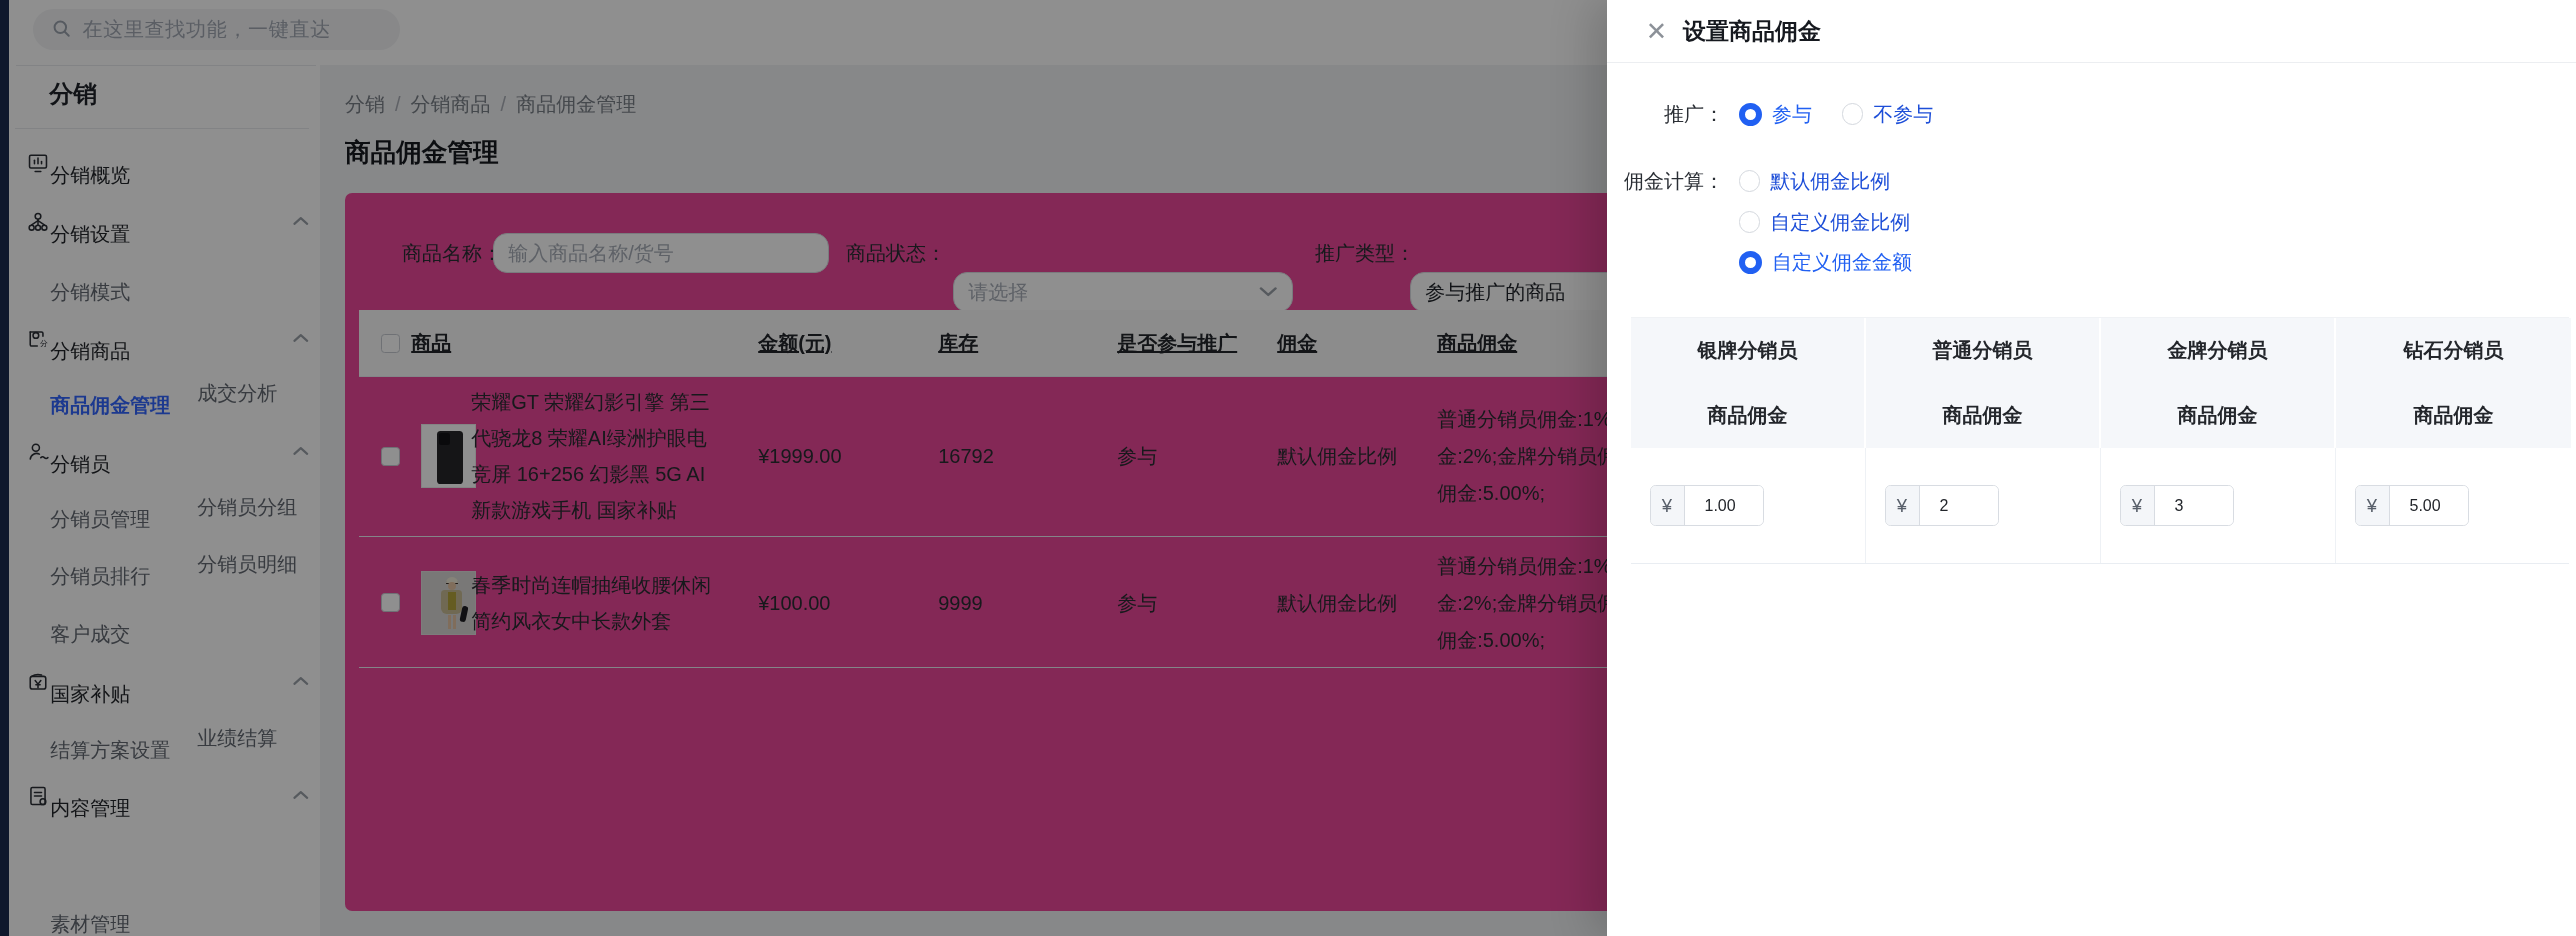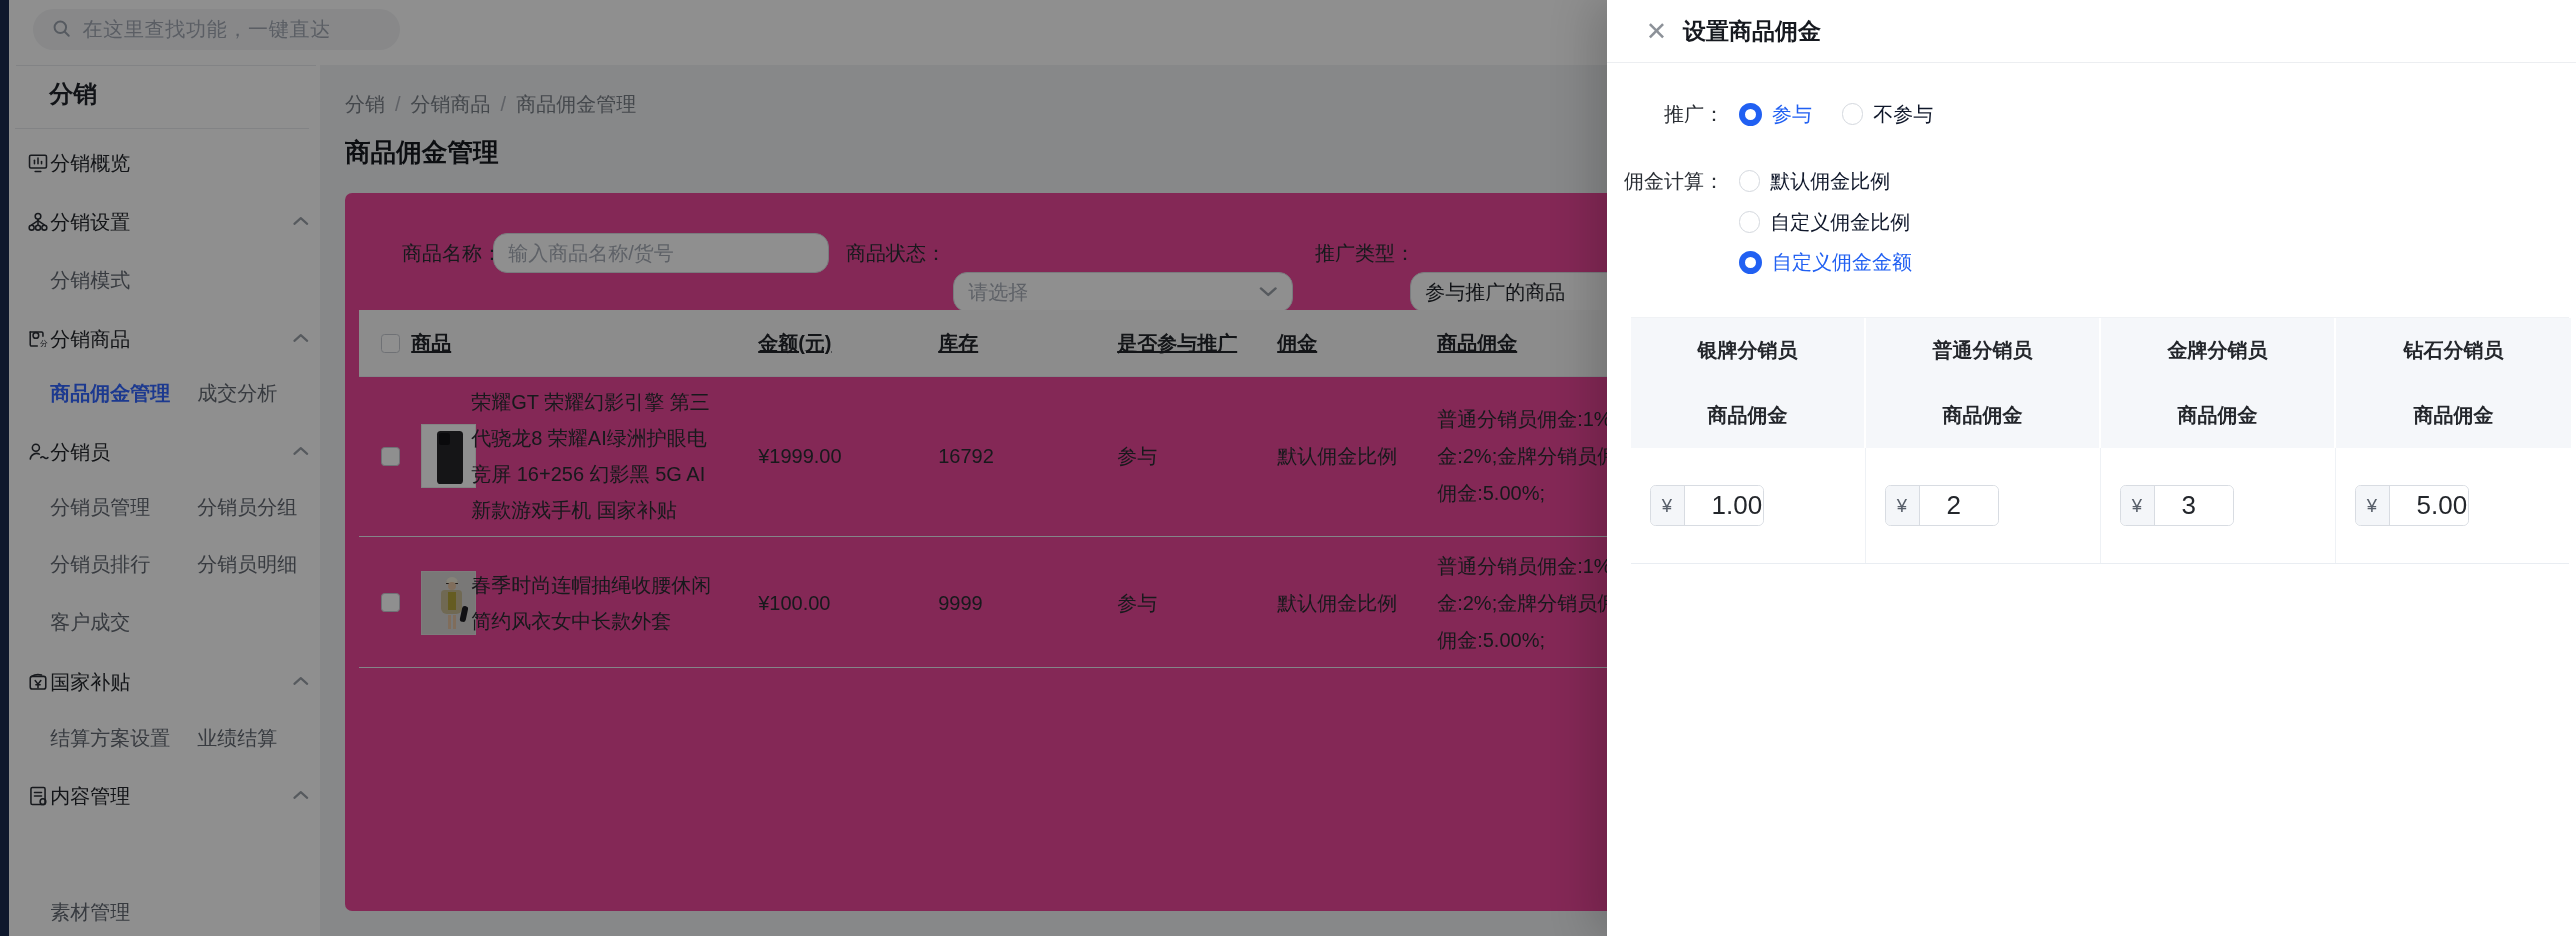--- a/index.html
+++ b/index.html
@@ -16,21 +16,21 @@
   .search-pill svg { width:21.3px; height:21.3px; margin-right:10px; }
   .search-pill .ph { font-size:20px; color:#a2a8b3; letter-spacing:0.7px; white-space:nowrap; }
 
   
   .sidebar { position:absolute; left:9.2px; top:65px; width:311px; height:871px; background:#fff; }
   .sidebar .top-sep { position:absolute; left:6.4px; right:4.3px; top:0; height:0.7px; background:#e8eaee; }
   .sb-title { position:absolute; left:40px; top:12.8px; font-size:24px; font-weight:bold; color:#1f2329; }
   .sb-divider { position:absolute; left:5.7px; right:11.4px; top:63px; height:0.7px; background:#e8eaee; }
   .sb-row { position:absolute; left:0; width:311px; height:40px; }
   .sb-row .ico { position:absolute; left:17px; top:7.8px; width:24px; height:24px; }
-  .sb-row .lbl { position:absolute; left:41px; top:0; line-height:40px; font-size:20px; color:#23262b; white-space:nowrap; }
+  .sb-row .lbl { position:absolute; left:41px; top:12px; line-height:40px; font-size:20px; color:#23262b; white-space:nowrap; }
   .sb-row .lbl2 { position:absolute; left:188px; top:0; line-height:40px; font-size:20px; color:#646a73; white-space:nowrap; }
   .sb-row .sub { color:#646a73; }
   .sb-row .active { color:#3366ff; font-weight:bold; }
   .sb-row .chev { position:absolute; left:284px; top:14.2px; width:15.6px; height:10px; }
   svg.line { fill:none; stroke:#2b2f36; stroke-width:2.2; stroke-linecap:round; stroke-linejoin:round; }
   svg.chevline { fill:none; stroke:#9aa0a8; stroke-width:3; stroke-linecap:round; stroke-linejoin:round; }
 
   
   .main { position:absolute; left:321px; top:65px; width:2255px; height:871px; background:#f1f2f4; }
   .breadcrumb { position:absolute; left:24px; top:25.6px; font-size:20px; color:#7a8088; }
@@ -77,34 +77,34 @@
   
   .drawer { position:absolute; left:1607px; top:0; width:969px; height:936px; background:#fff; box-shadow:-14.2px 0 43px rgba(0,0,0,0.18); }
   .d-header { position:absolute; left:0; top:0; width:100%; height:63px; border-bottom:0.7px solid #eceef1; }
   .d-close { position:absolute; left:34px; top:15.6px; width:31px; height:31px; font-size:25.6px; line-height:31px; text-align:center; color:#8c9198; cursor:pointer; }
   .d-title { position:absolute; left:76px; top:0; line-height:63px; font-size:23px; font-weight:bold; color:#16191f; }
 
   .form-label { position:absolute; left:0; width:117px; text-align:right; font-size:20px; color:#2a2e34; line-height:40px; white-space:nowrap; }
   .radio-item { position:absolute; height:40px; display:flex; align-items:center; }
   .radio { width:21.3px; height:21.3px; border-radius:50%; background:#fff; border:1.4px solid #d4d8de; flex:0 0 auto; }
   .radio.checked { width:23px; height:23px; border:6.4px solid #2160f2; }
-  .radio-label { margin-left:10px; font-size:20px; color:#0f172a; white-space:nowrap; }
+  .radio-label { margin-left:10px; font-size:20px; color:#1d4ed8; white-space:nowrap; }
   .radio-label.blue { color:#2160f2; }
 
   
   .d-table { position:absolute; left:24px; top:317px; width:938px; border-top:0.7px solid #f0f2f5; border-bottom:0.7px solid #e9edf2; }
   .d-tr { display:flex; }
   .d-cell { width:235px; flex:0 0 auto; text-align:center; }
   .d-tr.hdr .d-cell { background:#f5f7fa; line-height:65px; height:65px; font-size:20px; font-weight:bold; color:#23262b; border-right:2.8px solid #fff; }
   .d-tr.hdr .d-cell:last-child { border-right:0; }
   .d-tr.inputs .d-cell { height:115px; border-right:0.7px solid #eef1f5; position:relative; background:#fff; }
   .d-tr.inputs .d-cell:last-child { border-right:0; }
   .igroup { position:absolute; left:18.5px; top:37px; width:114px; height:41px; border:0.7px solid #d8dce2; border-radius:5.7px; display:flex; overflow:hidden; background:#fff; }
   .igroup .addon { width:34px; background:#f4f6f9; border-right:0.7px solid #d8dce2; font-size:18.5px; color:#585f6a; display:flex; align-items:center; justify-content:center; }
-  .igroup input { flex:1; min-width:0; border:0; outline:none; font-size:26px; color:#23262b; padding-left:27px; font-family:inherit; background:#fff; }
+  .igroup input { flex:1; min-width:0; border:0; outline:none; font-size:16px; color:#23262b; padding-left:20px; font-family:inherit; background:#fff; }
 </style>
 </head>
 <body>
 
 <div class="stage">
 
   <div class="rail"></div>
 
   <div class="topbar">
     <div class="search-pill">

